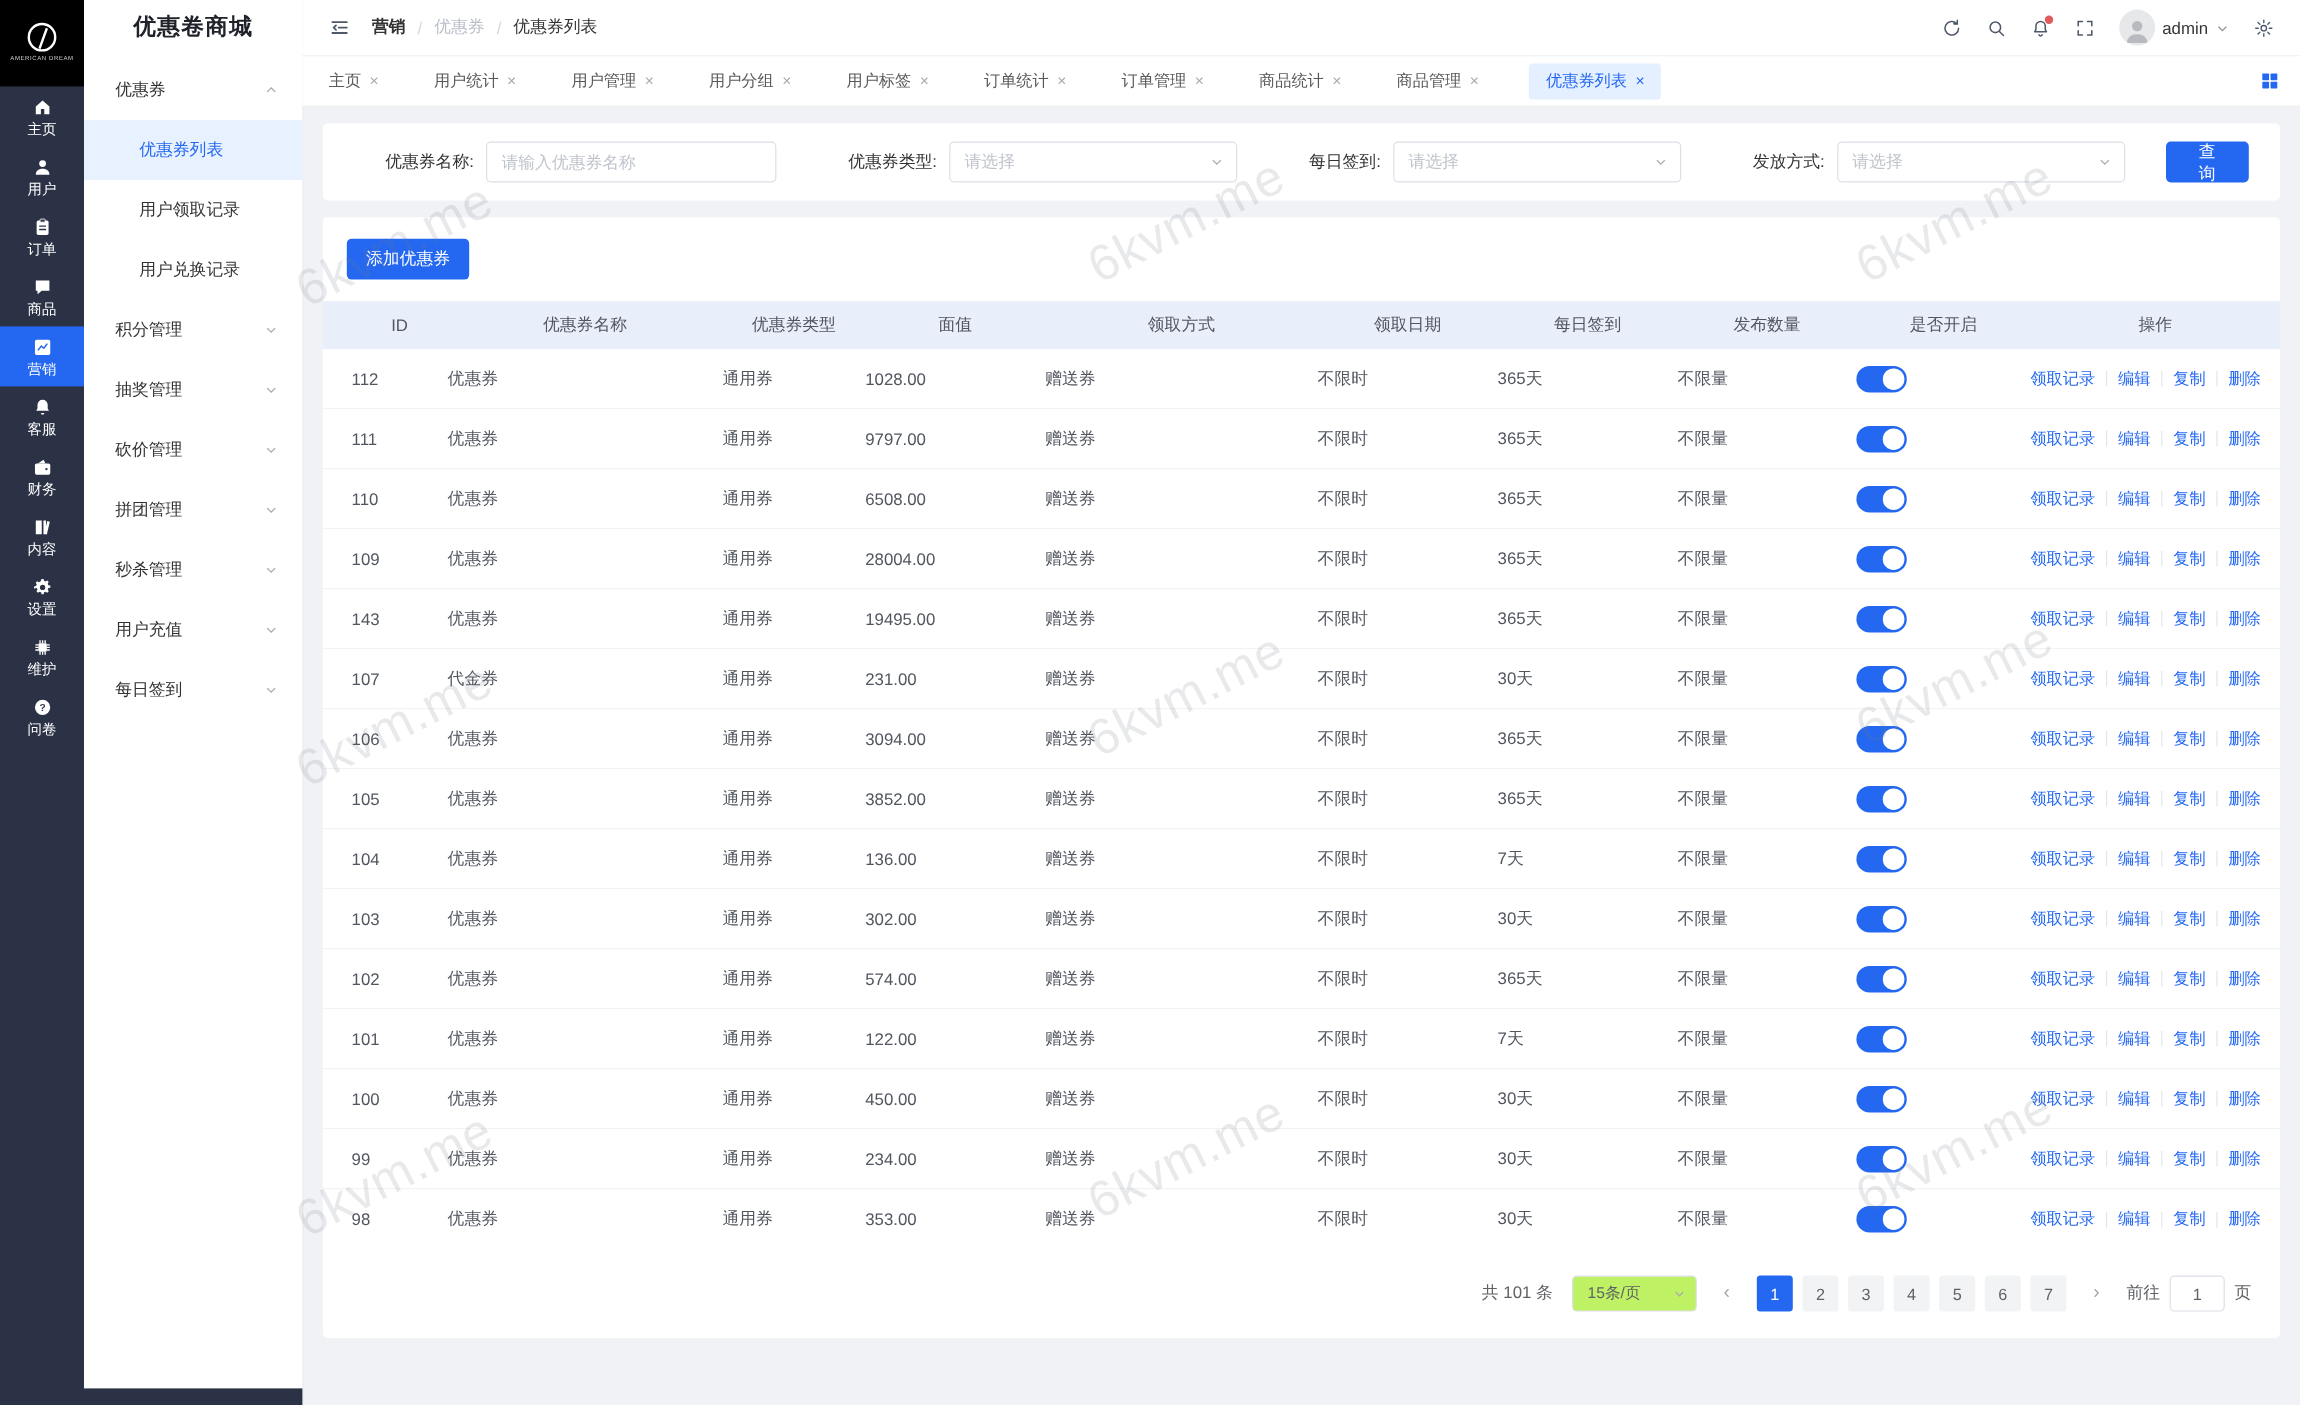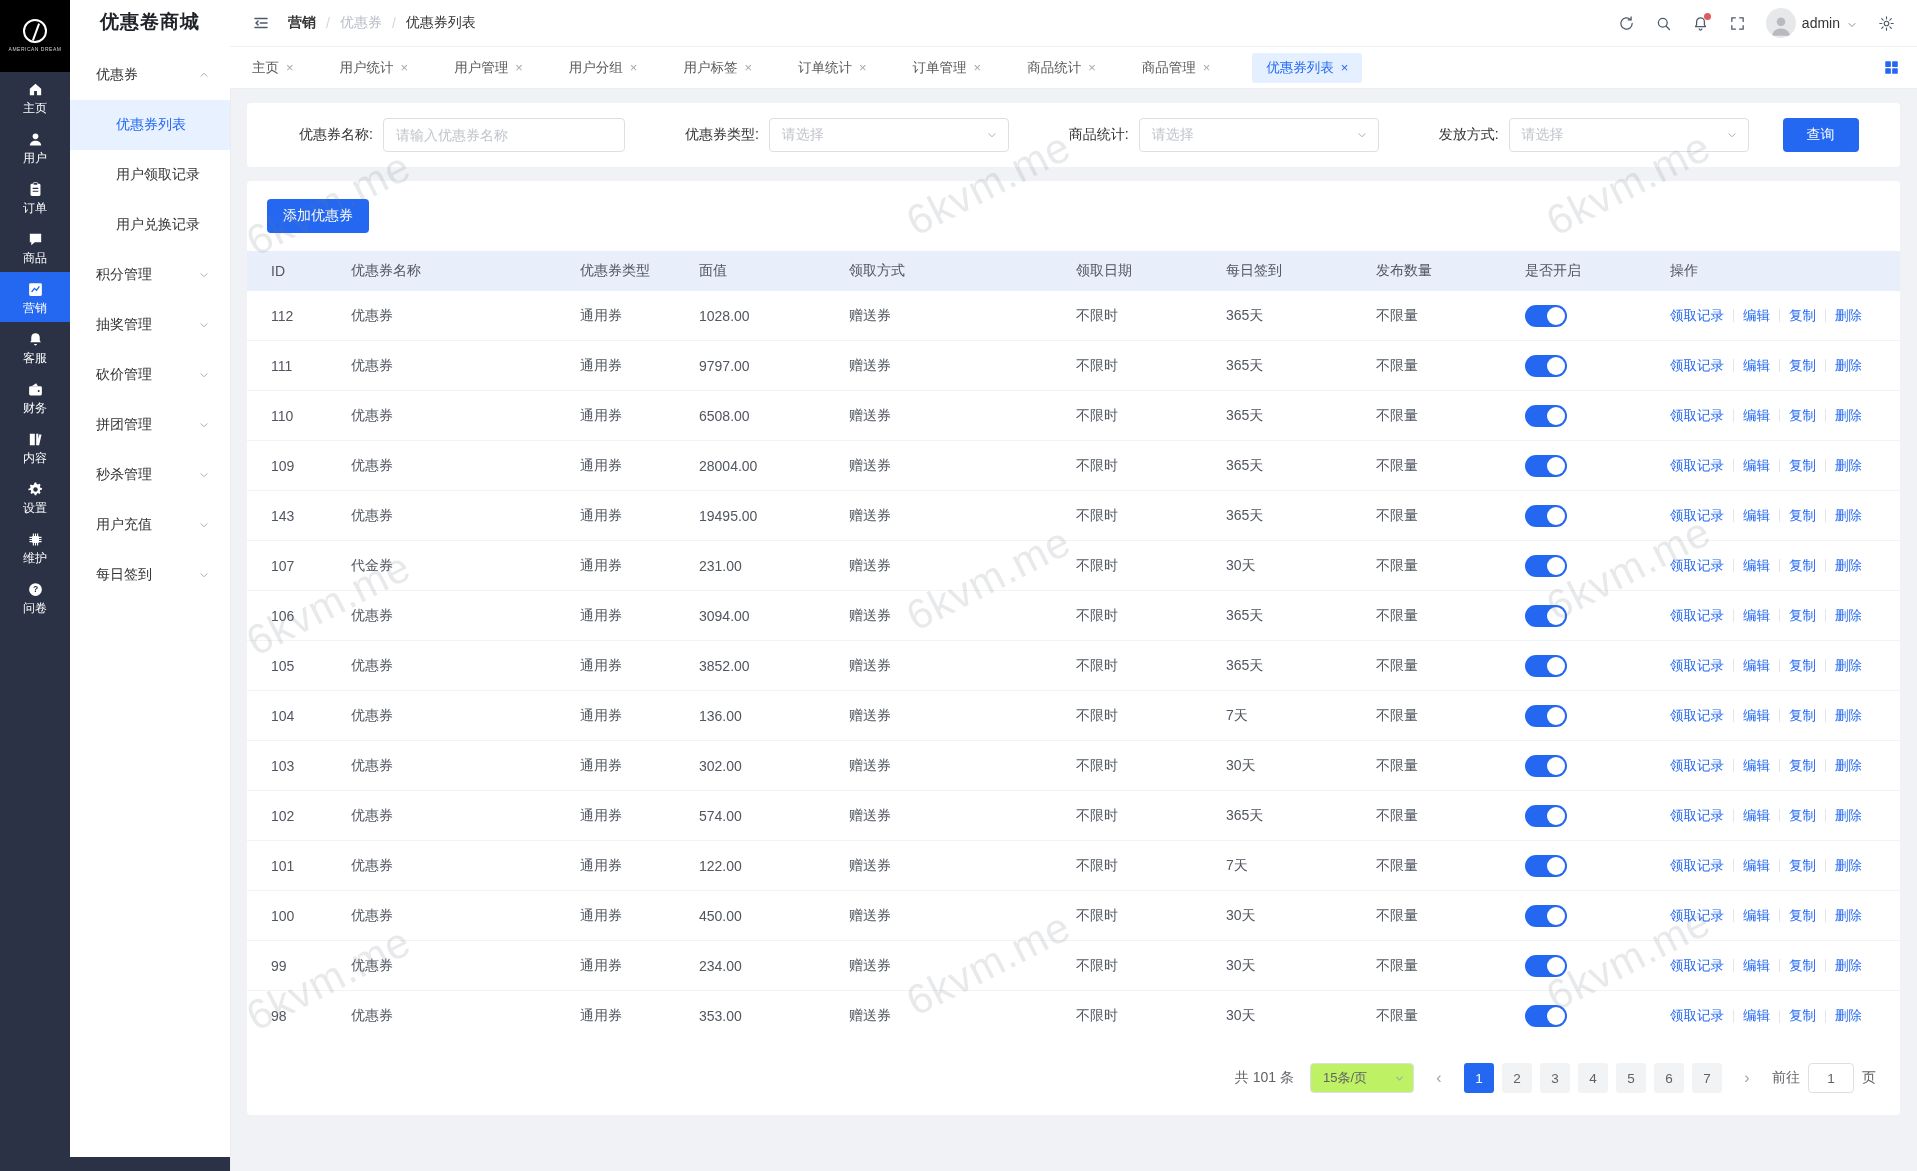--- a/index.html
+++ b/index.html
@@ -13,21 +13,21 @@
   .logo-circle { width:24px; height:24px; border:2px solid #fff; border-radius:50%; position:relative; }
   .logo-circle::after { content:""; position:absolute; left:10px; top:2px; width:2px; height:18px; background:#fff; transform:rotate(20deg); }
   .logo-text { font-size:5px; color:#cfd2d8; text-align:center; line-height:1.3; letter-spacing:.5px; width:58px; }
   .rail-item { display:flex; flex-direction:column; align-items:center; padding:9px 0 8px; gap:4px; cursor:pointer; }
   .rail-item.active { background:#2468f2; }
   .rail-icon { width:17px; height:17px; display:block; }
   .rail-icon svg { width:17px; height:17px; display:block; }
   .rail-label { font-size:12px; line-height:1; }
 
   
-  .sidebar { width:160px; background:#fff; flex-shrink:0; display:flex; flex-direction:column; box-shadow:1px 0 0 #ececec; }
+  .sidebar { width:182px; background:#fff; flex-shrink:0; display:flex; flex-direction:column; box-shadow:1px 0 0 #ececec; }
   .sidebar-title { height:44px; display:flex; align-items:center; justify-content:center; font-size:19px; font-weight:bold; color:#1f2329; letter-spacing:1px; flex-shrink:0; }
   .menu { flex:1; padding-top:6px; font-size:14px; color:#333; overflow:hidden; }
   .menu-group { height:50px; display:flex; align-items:center; justify-content:space-between; padding:0 20px 0 26px; cursor:pointer; }
   .menu-group .chev { color:#a8abb2; display:flex; }
   .menu-group .chev svg { width:12px; height:12px; }
   .submenu-item { height:50px; display:flex; align-items:center; padding-left:46px; cursor:pointer; color:#333; }
   .submenu-item.active { background:#e7f1ff; color:#2468f2; }
   .sidebar-footer { height:14px; background:#2b3245; flex-shrink:0; }
 
   
@@ -69,21 +69,21 @@
   .f-input::placeholder { color:#c0c4cc; }
   .f-select { width:240px; height:34px; border:1px solid #dcdfe6; border-radius:4px; padding:0 10px 0 12px; font-size:14px; color:#c0c4cc; display:flex; align-items:center; justify-content:space-between; cursor:pointer; background:#fff; }
   .f-select .chev svg { width:12px; height:12px; color:#a8abb2; display:block; }
   .query-btn { height:34px; padding:0 24px; background:#2468f2; color:#fff; font-size:14px; border:none; border-radius:4px; cursor:pointer; font-family:inherit; }
 
   .table-card { background:#fff; border-radius:4px; margin-top:14px; padding:18px 0 16px; }
   .add-btn { height:34px; padding:0 16px; margin:0 0 18px 20px; background:#2468f2; color:#fff; font-size:14px; border:none; border-radius:4px; cursor:pointer; font-family:inherit; }
 
   .tbl { width:100%; }
   .tbl-header, .tbl-row { display:grid; grid-template-columns:104px 229px 119px 150px 227px 150px 150px 149px 145px 1fr; align-items:center; }
-  .tbl-header { background:#e9eefb; height:40px; font-size:14px; color:#51565f; }
+  .tbl-header { background:#e9eefb; height:40px; font-size:14px; color:#51565f;text-align:center; }
   .tbl-row { height:50px; font-size:14px; color:#51565f; border-bottom:1px solid #f2f3f5; }
   .tbl-row:last-child { border-bottom:none; }
   .cell:first-child, .th:first-child { padding-left:24px; }
   .toggle { width:42px; height:22px; border-radius:11px; background:#2468f2; position:relative; cursor:pointer; }
   .toggle::after { content:""; position:absolute; top:2px; right:2px; width:18px; height:18px; border-radius:50%; background:#fff; }
   .actions { display:flex; align-items:center; gap:9px; font-size:13.5px; white-space:nowrap; }
   .actions a { color:#2468f2; text-decoration:none; cursor:pointer; }
   .act-sep { width:1px; height:13px; background:#e3e5e9; }
 
   
@@ -422,21 +422,21 @@
               <div class="f-select">
                 <span>请选择</span>
                 <span class="chev">
                   <svg viewBox="0 0 24 24" fill="none" stroke="currentColor" stroke-width="2" stroke-linecap="round">
                     <path d="M6 9.5l6 6 6-6"></path>
                   </svg>
                 </span>
               </div>
             </div>
             <div class="filter-field">
-              <span class="filter-label">商品统计:</span>
+              <span class="filter-label">每日签到:</span>
               <div class="f-select">
                 <span>请选择</span>
                 <span class="chev">
                   <svg viewBox="0 0 24 24" fill="none" stroke="currentColor" stroke-width="2" stroke-linecap="round">
                     <path d="M6 9.5l6 6 6-6"></path>
                   </svg>
                 </span>
               </div>
             </div>
             <div class="filter-field">

